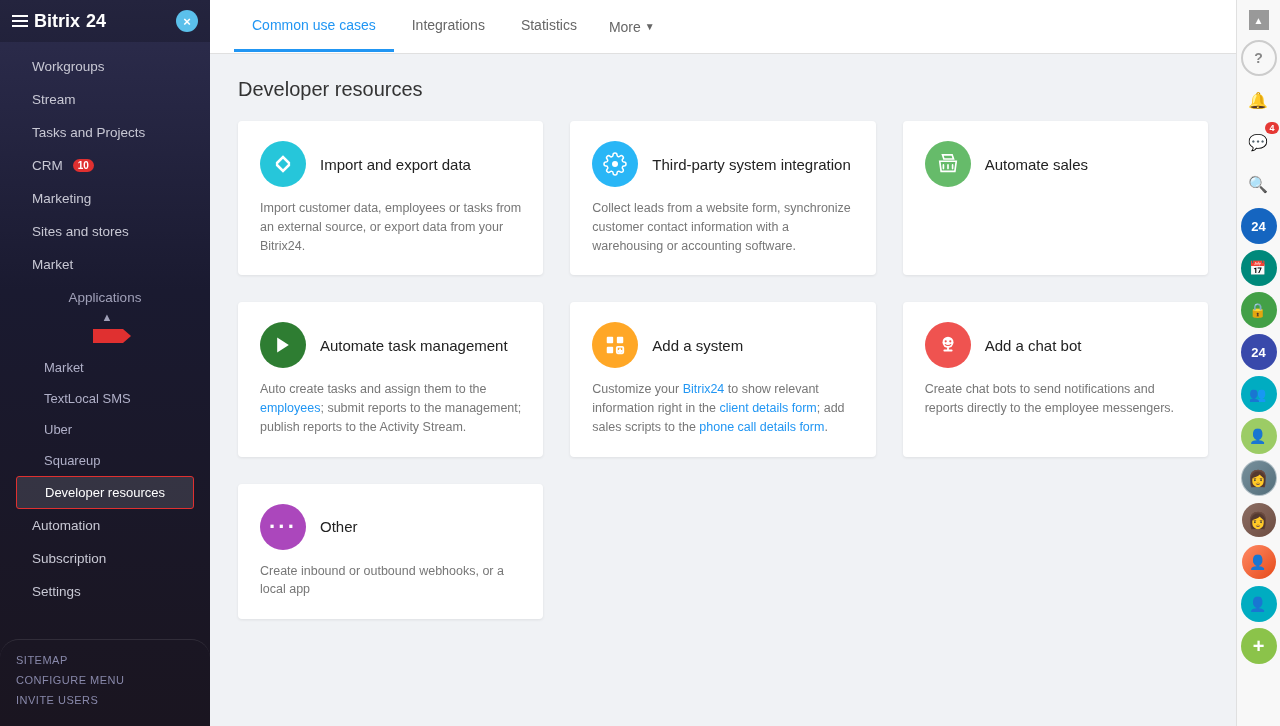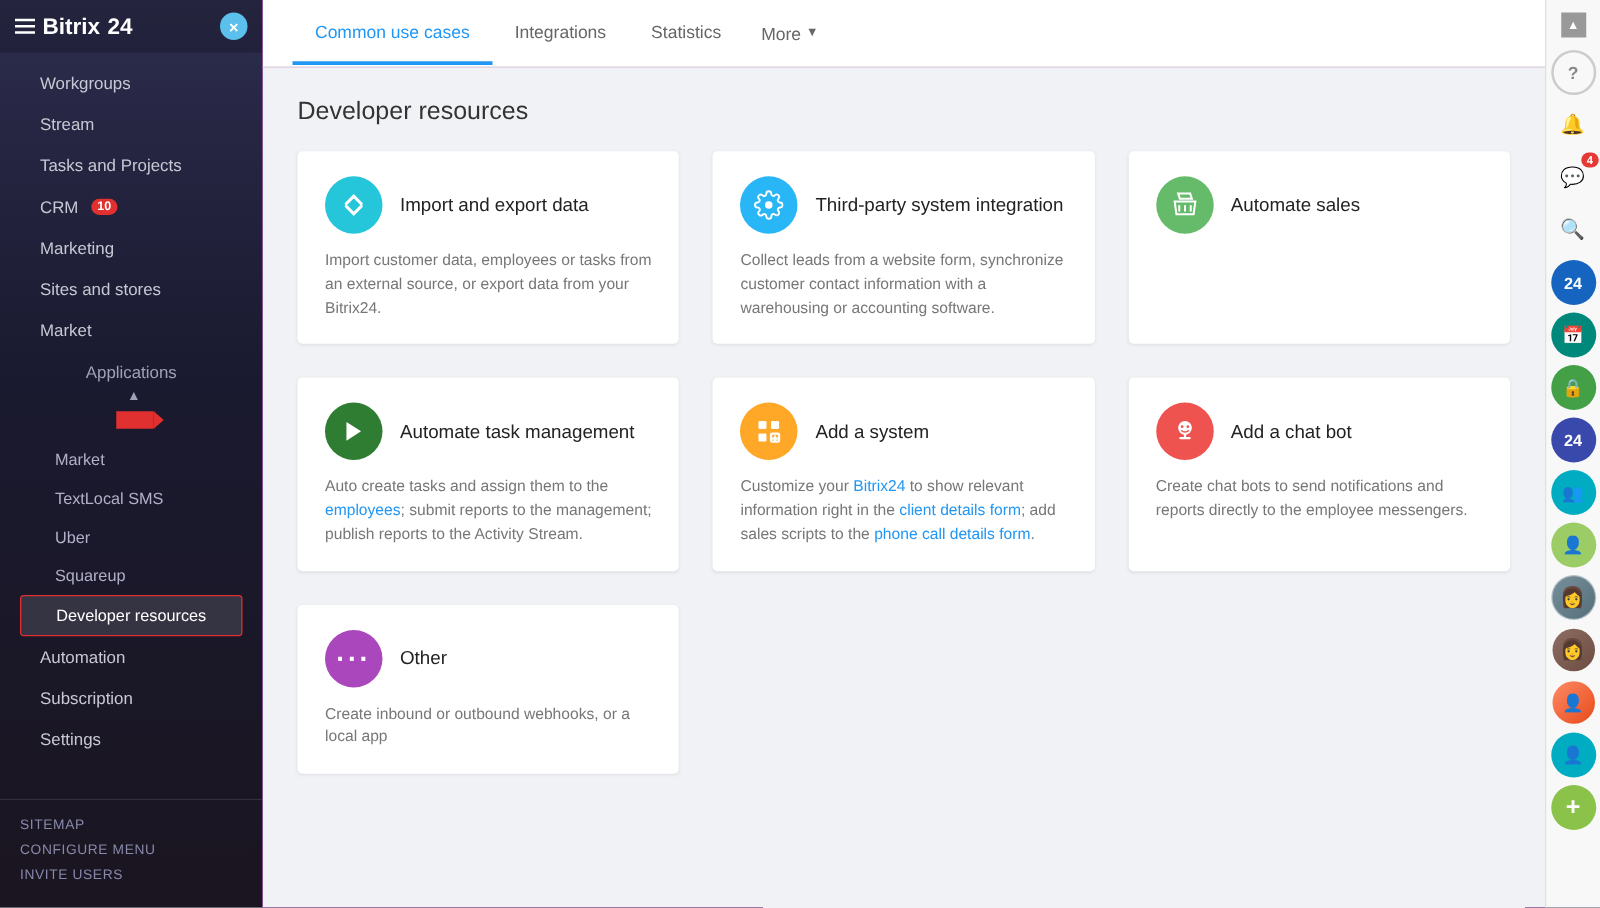--- a/index.html
+++ b/index.html
@@ -111,20 +111,21 @@
     }
     .sub-item {
       padding: 8px 28px;
       color: #b0b0c8;
       font-size: 13px;
       cursor: pointer;
     }
     .sidebar-footer {
       padding: 10px 16px 16px;
       border-top: 1px solid rgba(255,255,255,0.1);
+      border-radius: 19px;
     }
     .footer-link {
       color: #8888aa;
       font-size: 11px;
       text-transform: uppercase;
       cursor: pointer;
       padding: 4px 0;
       display: block;
       letter-spacing: 0.5px;
     }

